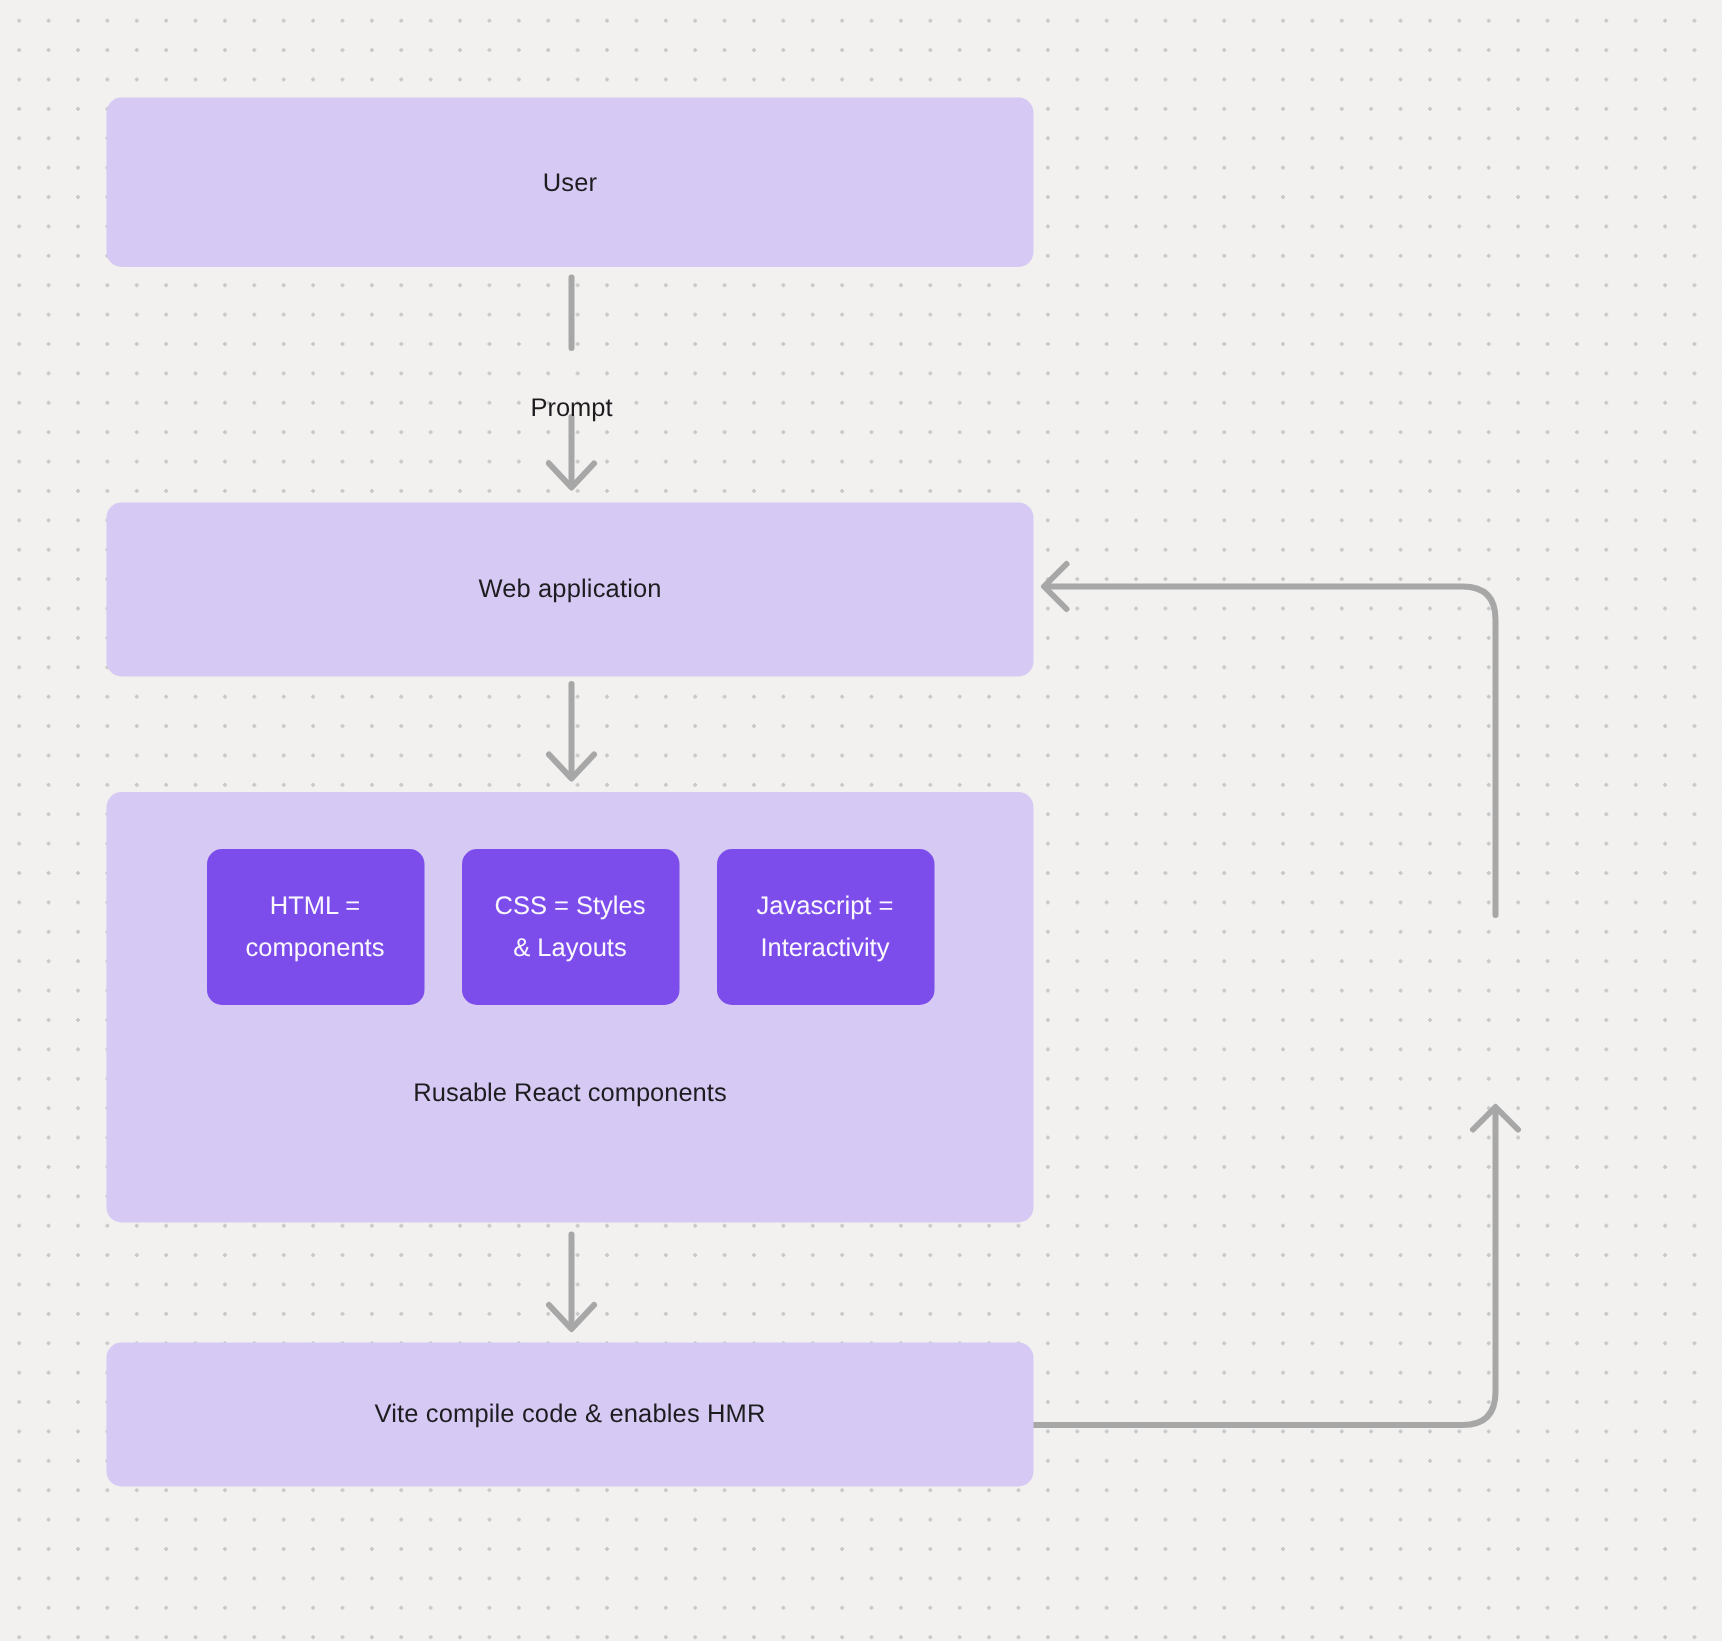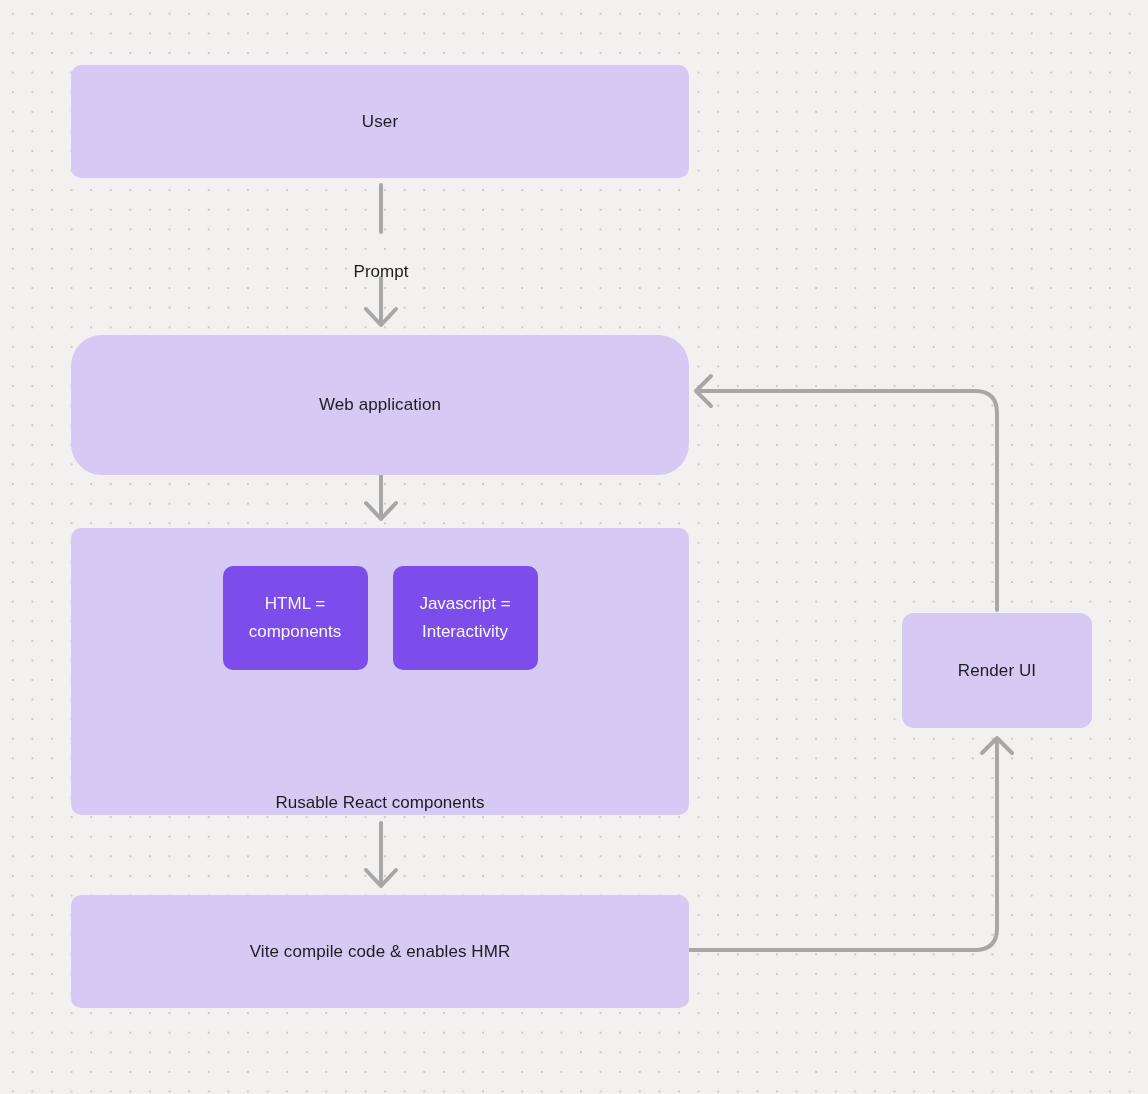--- a/index.html
+++ b/index.html
@@ -27,28 +27,28 @@
   .node{
     position:absolute;
     background:var(--node-fill);
     border-radius:10px;
     display:flex;align-items:center;justify-content:center;
     color:var(--text);
     font-size:17px;font-weight:500;letter-spacing:.1px;
     text-align:center;
   }
   .node--user{left:71px;top:65px;width:618px;height:113px;}
-  .node--webapp{left:71px;top:335px;width:618px;height:140px;border-radius:31px;}
-  .node--vite{left:71px;top:895px;width:618px;height:113px;}
+  .node--webapp{left:71px;top:335px;width:618px;height:116px;}
+  .node--vite{left:71px;top:895px;width:618px;height:96px;}
   .node--render{left:902px;top:613px;width:190px;height:115px;border-radius:12px;}
   .group{
     position:absolute;left:71px;top:528px;width:618px;height:287px;
     background:var(--node-fill);border-radius:10px;
     display:flex;flex-direction:column;align-items:center;
-    padding-top:38px;box-sizing:border-box;justify-content:space-between;
+    padding-top:38px;box-sizing:border-box;
   }
   .group-row{display:flex;gap:25px;justify-content:center;}
   .chip{
     width:145px;height:104px;border-radius:10px;
     background:var(--component-fill);color:var(--component-text);
     display:flex;flex-direction:column;align-items:center;justify-content:center;
     font-size:17px;font-weight:500;line-height:28px;text-align:center;
   }
   .group-caption{
     margin-top:47px;
@@ -98,28 +98,29 @@
     <span>Web application</span>
   </div>
 
   <div class="group">
     <div class="group-row">
       <div class="chip">
         <span>HTML =</span>
         <span>components</span>
       </div>
       <div class="chip">
+        <span>CSS = Styles</span>
+        <span>&amp; Layouts</span>
+      </div>
+      <div class="chip">
         <span>Javascript =</span>
         <span>Interactivity</span>
       </div>
     </div>
     <div class="group-caption">Rusable React components</div>
   </div>
 
   <div class="node node--vite">
     <span>Vite compile code &amp; enables HMR</span>
   </div>
 
-  <div class="node node--render">
-    <span>Render UI</span>
-  </div>
 
 </div>
 
 </body></html>

